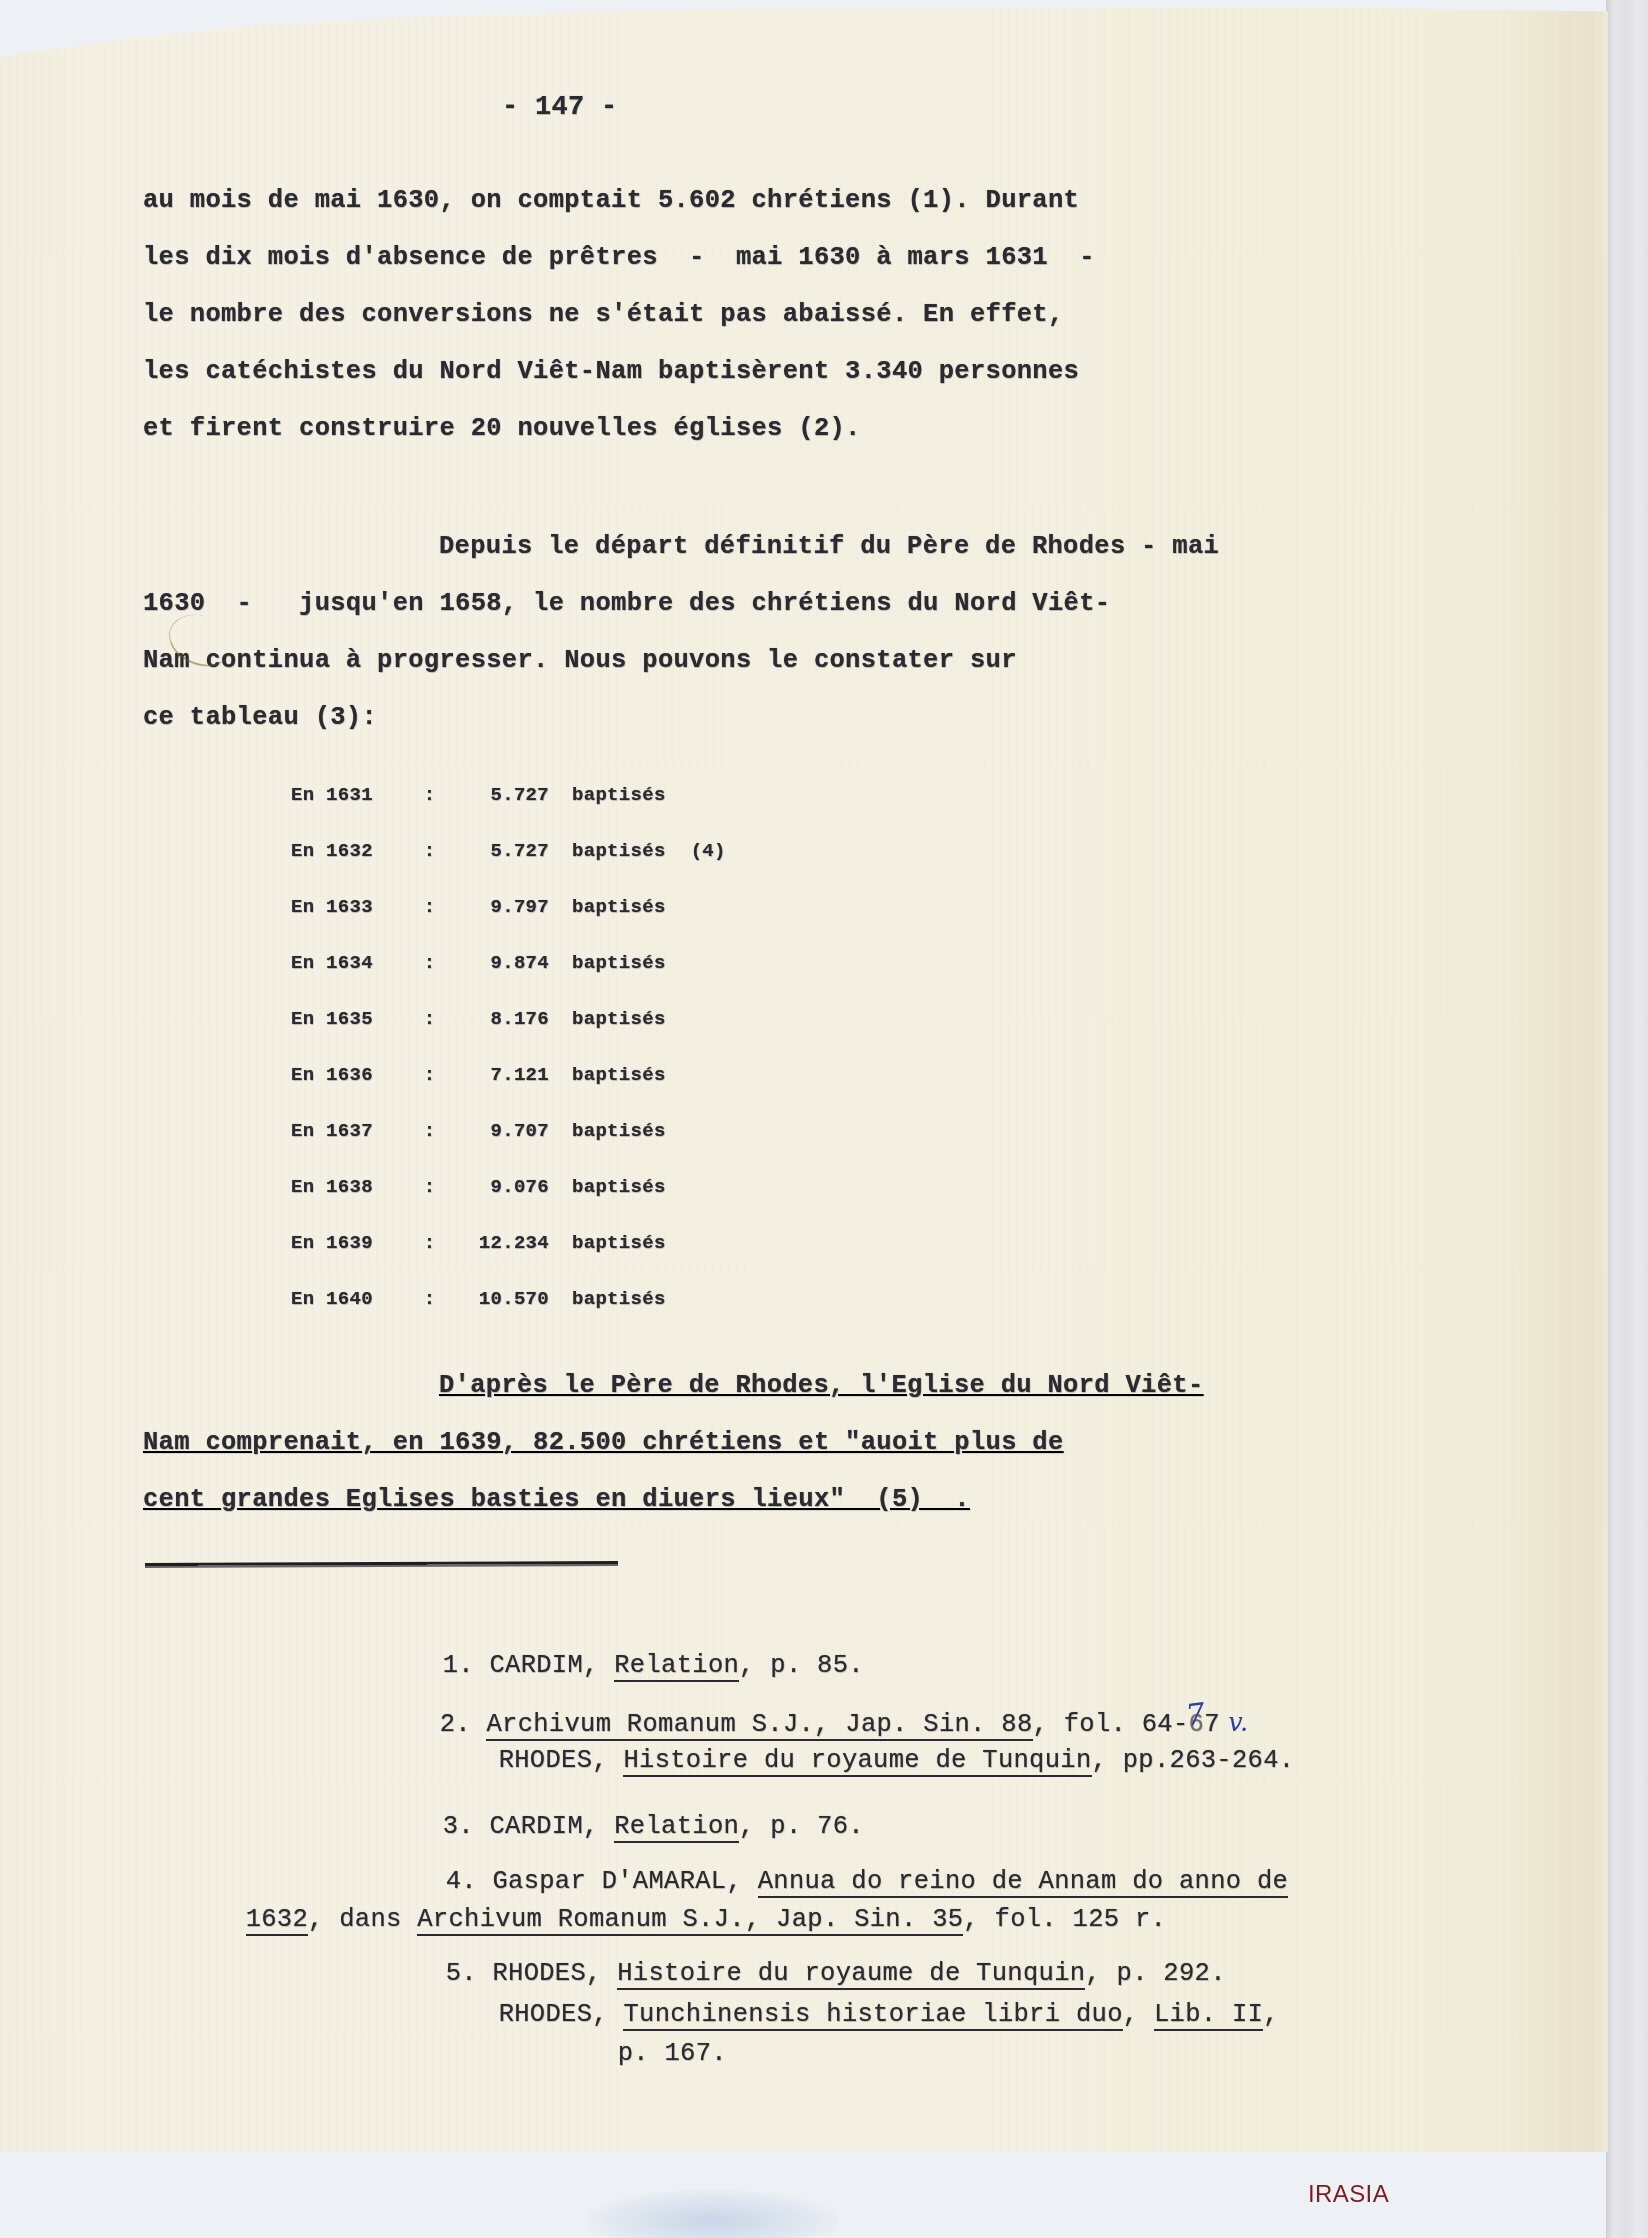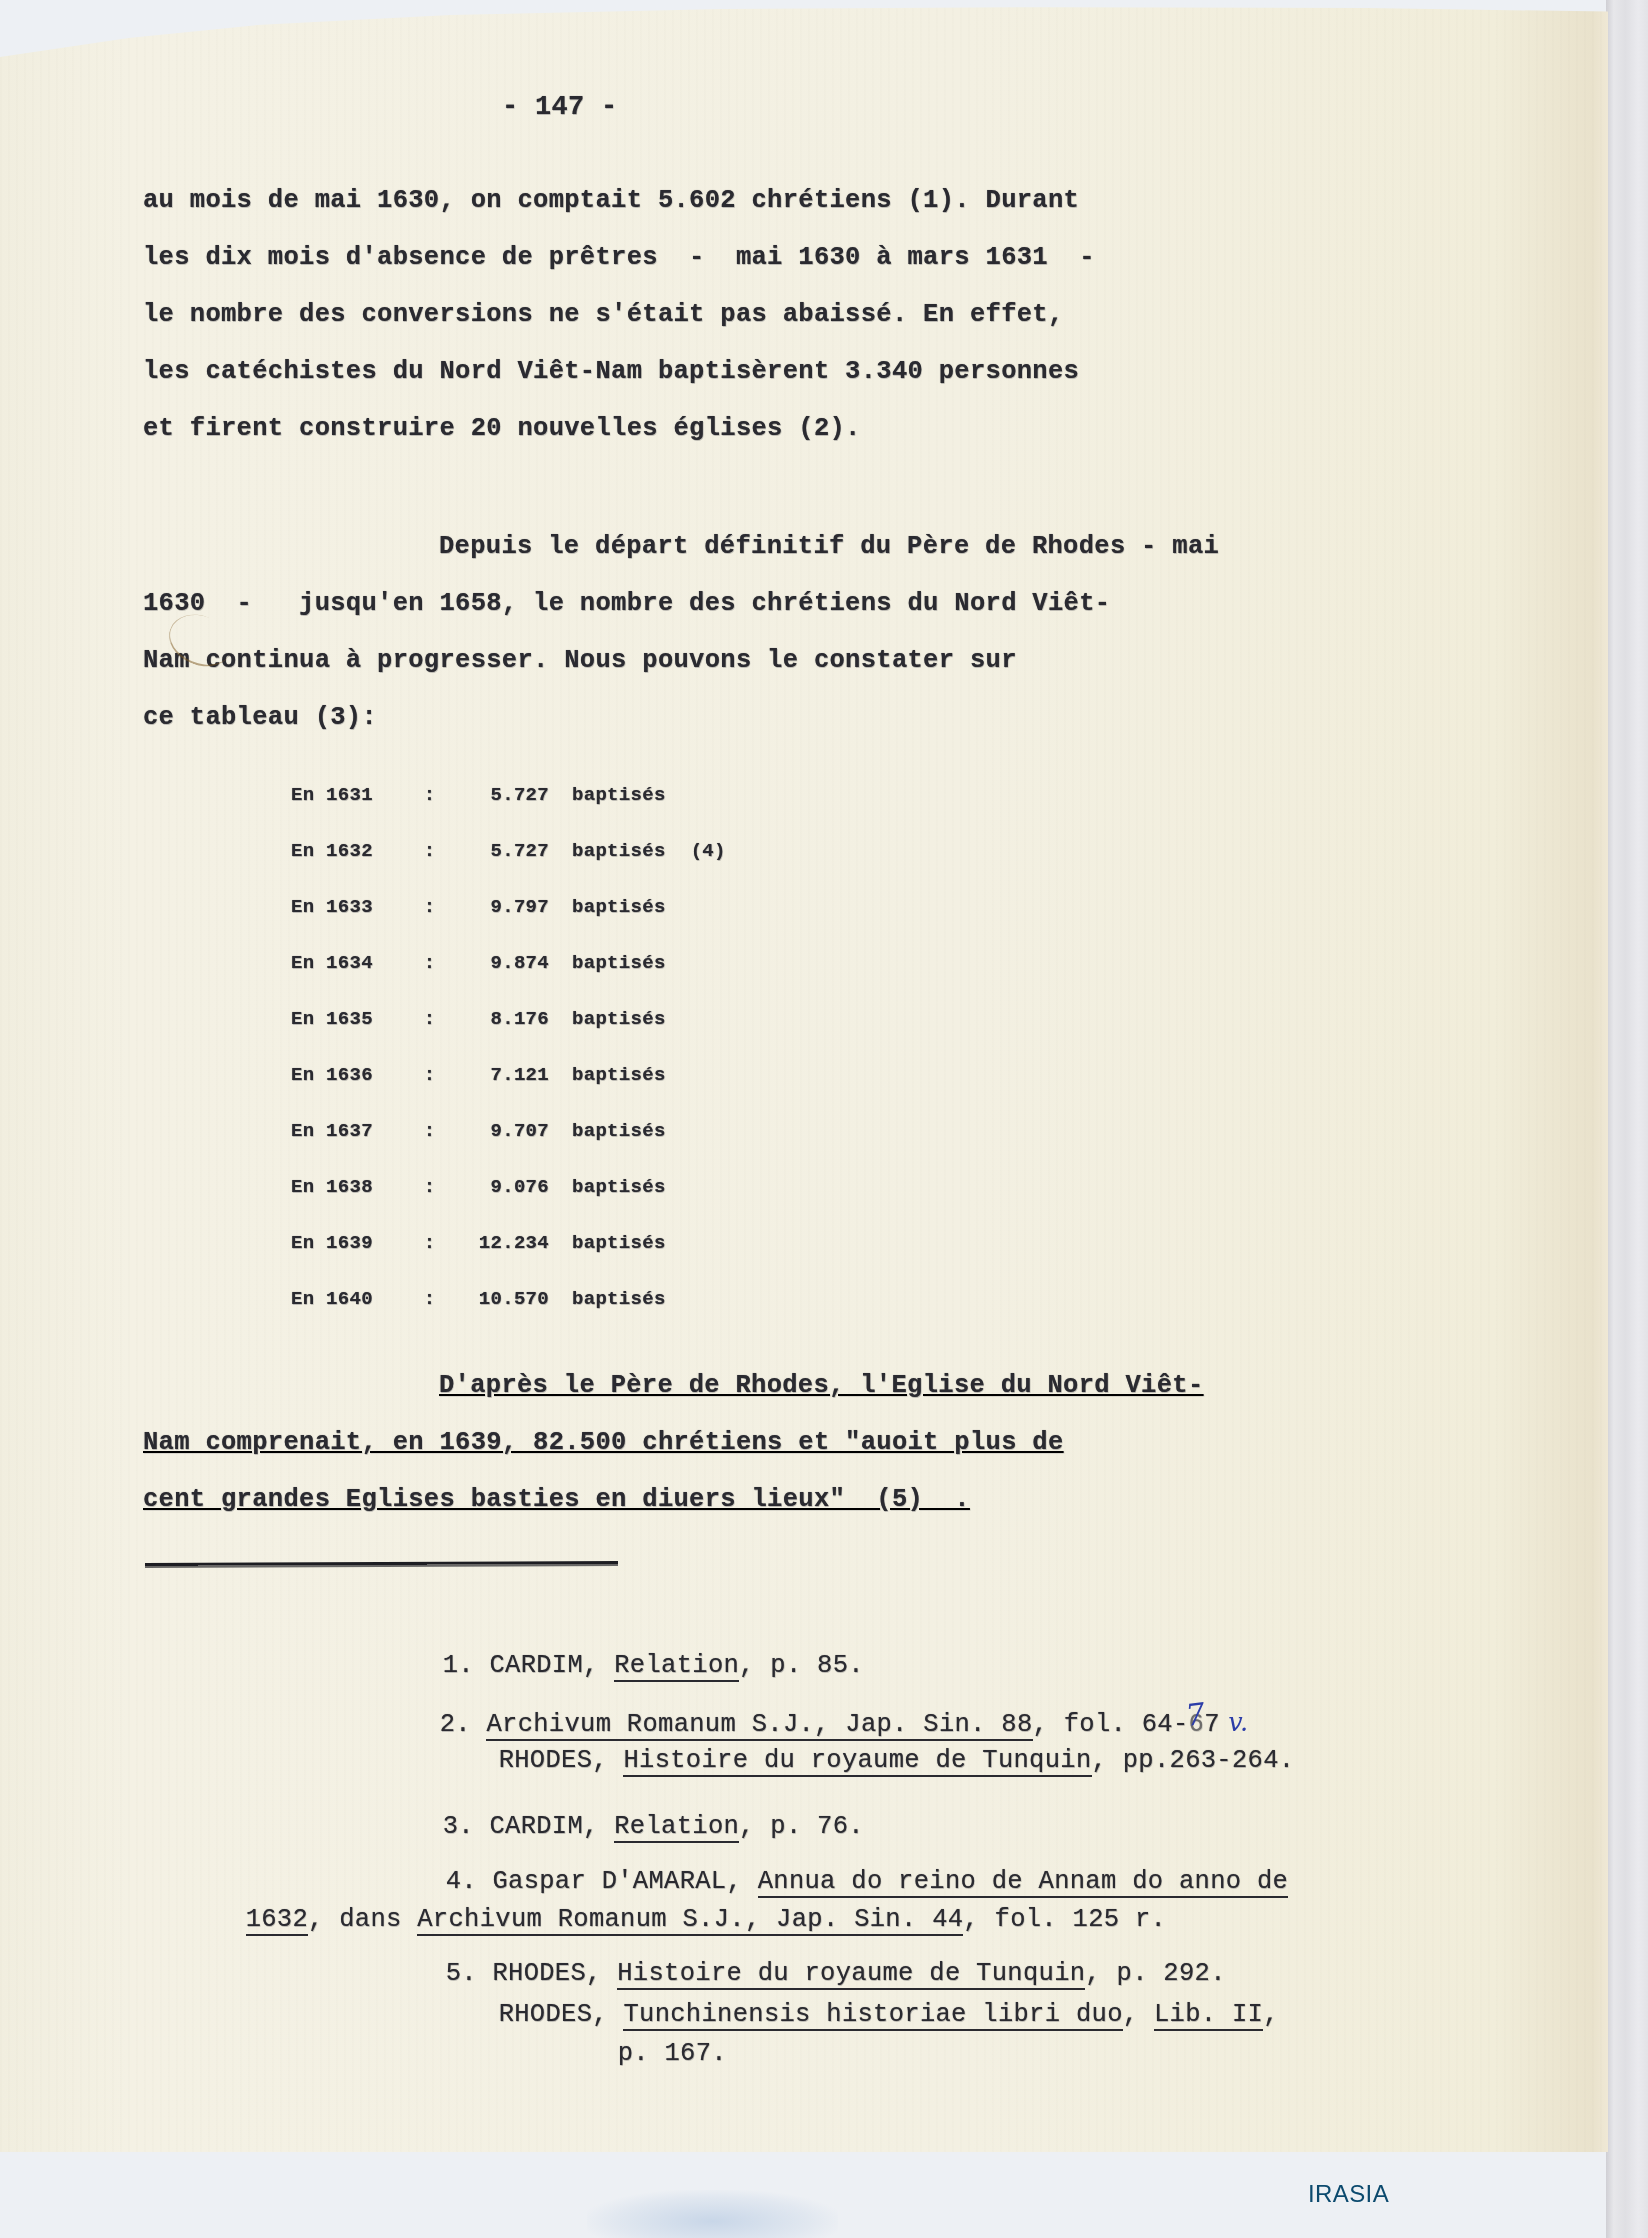--- a/index.html
+++ b/index.html
@@ -77,21 +77,21 @@
     position:absolute;left:168px;top:616px;width:64px;height:47px;
     border:0;border-bottom:2.2px solid rgba(125,88,32,.5);border-left:1.8px solid rgba(125,88,32,.35);
     border-radius:50%;transform:rotate(22deg);
   }
   .smudge{
     position:absolute;left:587px;top:2190px;width:251px;height:52px;
     background:radial-gradient(ellipse at 50% 60%,rgba(140,172,212,.38),rgba(140,172,212,.12) 55%,transparent 75%);
   }
   .watermark{
     position:absolute;left:1308px;top:2180px;
-    font-family:"Liberation Sans",sans-serif;font-size:24px;color:#0c4a6e;
+    font-family:"Liberation Sans",sans-serif;font-size:24px;color:#7f1d1d;
     letter-spacing:0.4px;z-index:5;
   }
 </style>
 </head>
 <body>
 
 <div class="scan">
 
   <div class="right-strip"></div>
 
@@ -169,21 +169,21 @@
     </div>
 
     <div class="fn fn3">
       <span>3. </span><span>CARDIM, </span><span class="u">Relation</span><span>, p. 76.</span>
     </div>
 
     <div class="fn fn4a">
       <span>4. </span><span>Gaspar D'AMARAL, </span><span class="u">Annua do reino de Annam do anno de</span>
     </div>
     <div class="fn fn4b">
-      <span class="u">1632</span><span>, dans </span><span class="u">Archivum Romanum S.J., Jap. Sin. 44</span><span>, fol. 125 r.</span>
+      <span class="u">1632</span><span>, dans </span><span class="u">Archivum Romanum S.J., Jap. Sin. 35</span><span>, fol. 125 r.</span>
     </div>
 
     <div class="fn fn5a">
       <span>5. </span><span>RHODES, </span><span class="u">Histoire du royaume de Tunquin</span><span>, p. 292.</span>
     </div>
     <div class="fn fn5b">
       <span>RHODES, </span><span class="u">Tunchinensis historiae libri duo</span><span>, </span><span class="u">Lib. II</span><span>,</span>
     </div>
     <div class="fn fn5c">
       <span>p. 167.</span>

